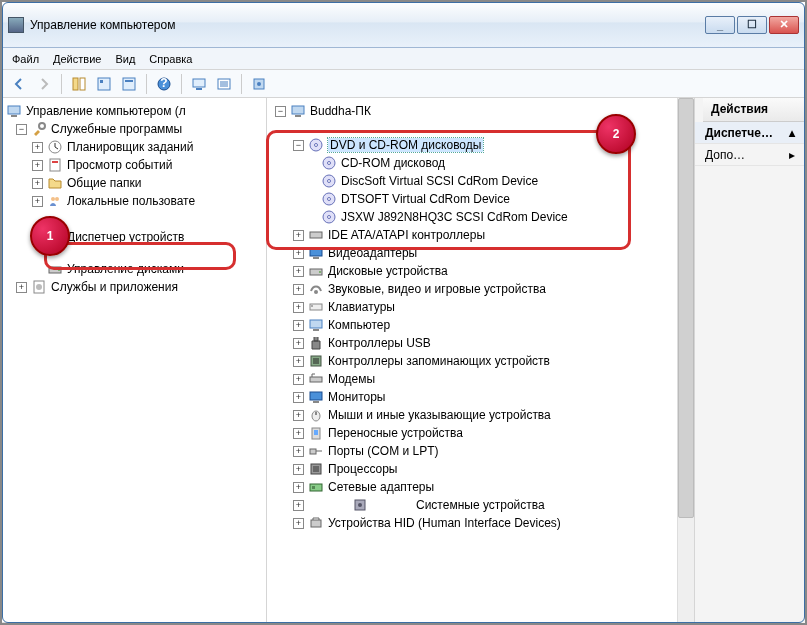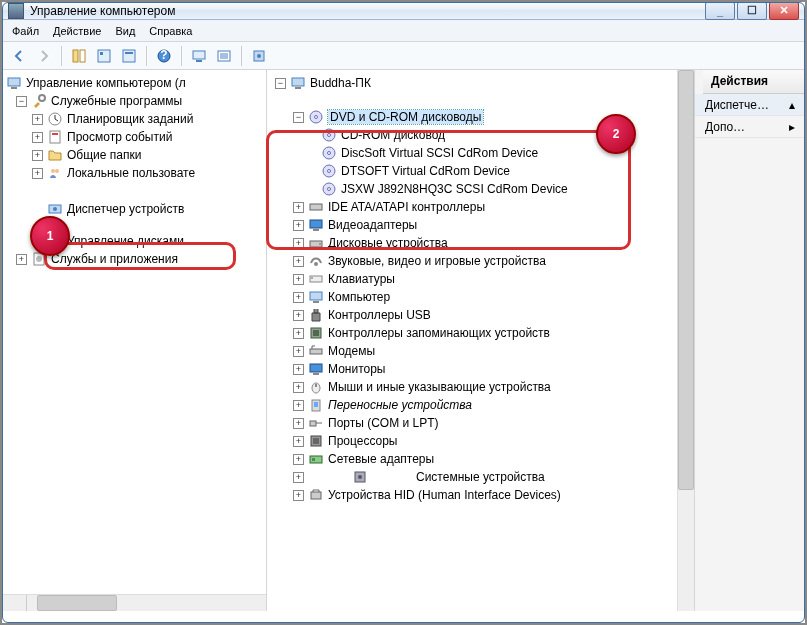--- a/index.html
+++ b/index.html
@@ -1,19 +1,19 @@
 <!DOCTYPE html>
 <html><head>
 <meta charset="utf-8">
 <style>
   * { box-sizing: border-box; margin: 0; padding: 0; font-family: "Segoe UI", Tahoma, sans-serif; font-size: 12px; }
   body { background: #fff; width: 807px; height: 625px; overflow: hidden; position: relative; border: 2px solid #888; }
   .outer-shadow { position:absolute; inset:0; border:1px solid #3b6ea5; border-radius:6px; pointer-events:none;}
   
-  .titlebar { height: 18px; background: linear-gradient(#fdfefe,#e6eef7 45%,#d9e6f3 46%,#e9f1fa); display:flex; align-items:center; padding:0 6px; border-bottom:1px solid #a0b7d4; border-radius:6px 6px 0 0;}
+  .titlebar { height: 46px; background: linear-gradient(#fdfefe,#e6eef7 45%,#d9e6f3 46%,#e9f1fa); display:flex; align-items:center; padding:0 6px; border-bottom:1px solid #a0b7d4; border-radius:6px 6px 0 0;}
   .titlebar .app-icon { width:16px; height:16px; margin-right:6px; background:linear-gradient(#8ab,#568); border:1px solid #456; }
   .titlebar .title { flex:1; color:#000; font-size:12px; }
   .win-btns { display:flex; gap:2px; }
   .win-btn { width:30px; height:18px; border:1px solid #5a7ca5; border-radius:2px; display:flex; align-items:center; justify-content:center; background:linear-gradient(#e8f0fa,#c9dbef); }
   .win-btn.close { background:linear-gradient(#f2a8a1,#d9534f); border-color:#a33; color:#fff; }
   .win-btn span { font-size:11px; font-weight:bold; color:#2a4; }
   .win-btn.min span, .win-btn.max span{color:#234}
   .win-btn.close span{color:#fff}
   
   .menubar { height:22px; display:flex; align-items:center; gap:14px; padding:0 10px; border-bottom:1px solid #d5d5d5; background:#f1f5fa;}
@@ -23,21 +23,21 @@
   .tbtn { width:22px; height:22px; border:1px solid transparent; display:flex; align-items:center; justify-content:center; border-radius:2px;}
   .tbtn svg{width:16px;height:16px}
   .tsep{width:1px;height:20px;background:#ccc;margin:0 3px}
   
   .workarea { display:flex; height:calc(100% - 30px - 22px - 28px); }
   .left-pane { width:265px; border-right:1px solid #d5d5d5; overflow:hidden; position:relative; background:#fff;}
   .center-pane { flex:1; border-right:1px solid #d5d5d5; overflow:auto; position:relative; background:#fff;}
   .right-pane { width:110px; background:#f4f4f4; }
   .right-header { height:24px; background:linear-gradient(#fafafa,#eaeaea); border-bottom:1px solid #ccc; padding:4px 8px; font-weight:bold; font-size:12px;margin-left:8px;}
   .right-row { height:22px; padding:4px 10px; font-size:11px; display:flex; justify-content:space-between; align-items:center; border-bottom:1px solid #e5e5e5;}
-  .right-row.sel{background:#e9eff7;font-weight:normal}
+  .right-row.sel{background:#e9eff7;font-weight:bold}
   
   .tree { padding:4px 0 4px 4px; }
   .node { display:flex; align-items:center; height:18px; white-space:nowrap; padding-right:4px;}
   .toggle { width:11px; height:11px; border:1px solid #888; margin-right:4px; display:flex; align-items:center; justify-content:center; font-size:9px; line-height:1; color:#333; background:#fff;}
   .toggle.collapsed::before{content:"+"}
   .toggle.expanded::before{content:"−"}
   .ico { width:16px; height:16px; margin-right:4px; flex-shrink:0;}
   .lbl { font-size:12px; color:#000; }
   .node.selected .lbl { background:#cde6ff; outline:1px dotted #5a9; padding:0 2px; }
   
@@ -348,21 +348,21 @@
             <span class="lbl">Мониторы</span>
           </div>
           <div class="node" style="padding-left: 22px;">
             <span class="toggle collapsed"></span>
             <span class="ico"><svg viewBox="0 0 16 16">
                 <ellipse cx="8" cy="9" rx="4" ry="5" fill="#eee" stroke="#888"></ellipse>
                 <rect x="7" y="5" width="2" height="3" fill="#888"></rect>
               </svg></span>
             <span class="lbl">Мыши и иные указывающие устройства</span>
           </div>
-          <div class="node" style="padding-left: 22px; font-style: italic;">
+          <div class="node" style="padding-left: 22px;">
             <span class="toggle collapsed"></span>
             <span class="ico"><svg viewBox="0 0 16 16">
                 <rect x="4" y="3" width="8" height="11" fill="#ddd" stroke="#888"></rect>
                 <rect x="6" y="5" width="4" height="5" fill="#6af"></rect>
               </svg></span>
             <span class="lbl">Переносные устройства</span>
           </div>
           <div class="node" style="padding-left: 22px;">
             <span class="toggle collapsed"></span>
             <span class="ico"><svg viewBox="0 0 16 16">

